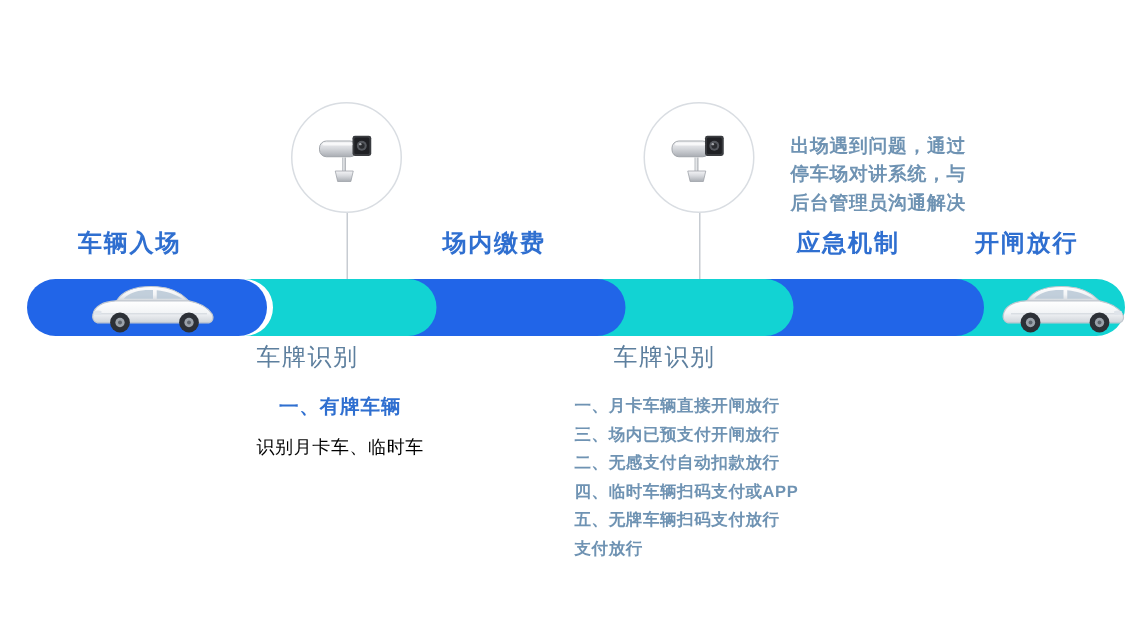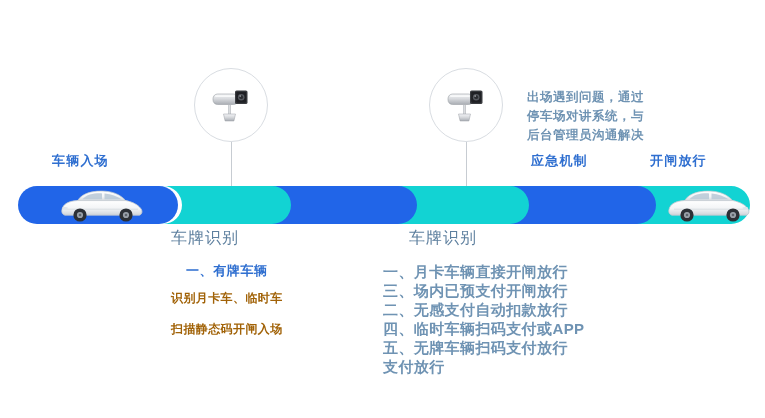--- a/index.html
+++ b/index.html
@@ -64,21 +64,21 @@
   .seg svg { display: block; }
 
   .car {
     position: absolute;
     pointer-events: none;
   }
 
   
   .stage-label {
     position: absolute;
-    font-size: 13px;
+    font-size: 16px;
     font-weight: 700;
     color: #2f6fd0;
     letter-spacing: 1.2px;
     white-space: nowrap;
   }
 
   
   .sub-label {
     position: absolute;
     font-size: 16px;
@@ -95,31 +95,31 @@
   .detail-head {
     font-size: 13px;
     font-weight: 700;
     color: #2f6fd0;
     letter-spacing: 0.6px;
     white-space: nowrap;
     margin-bottom: 4px;
   }
   .detail-sub {
     font-size: 12px;
-    font-weight: 700;
-    color: #a16207;
+    font-weight: 400;
+    color: #000000;
     letter-spacing: 0.4px;
     white-space: nowrap;
     margin-bottom: 14px;
     margin-top: 10px;
   }
   .detail-sub.last { margin-bottom: 0; }
 
   .list-line {
-    font-size: 15px;
+    font-size: 11px;
     font-weight: 600;
     color: #6f93b3;
     letter-spacing: 0.4px;
     white-space: nowrap;
     line-height: 19px;
   }
 
   
   #note {
     position: absolute;
@@ -209,20 +209,21 @@
     </span>
   </div>
 
   <div id="note">
     <div class="note-line">出场遇到问题，通过</div>
     <div class="note-line">停车场对讲系统，与</div>
     <div class="note-line">后台管理员沟通解决</div>
   </div>
 
   <div class="stage-label" style="left:52px; top:152px;">车辆入场</div>
+  <div class="stage-label" style="left:295px; top:152px;">场内缴费</div>
   <div class="stage-label" style="left:531px; top:152px;">应急机制</div>
   <div class="stage-label" style="left:650px; top:152px;">开闸放行</div>
 
   <div id="pipeline">
 
     <div class="seg" style="left:18px;">
       <svg width="160" height="38" viewBox="0 0 160 38">
         <path d="M19 0 H141 A19 19 0 0 1 141 38 H19 A19 19 0 0 1 19 0 Z" fill="#2165E8"></path>
       </svg>
     </div>
@@ -314,21 +315,20 @@
     </div>
 
   </div>
 
   <div class="sub-label" style="left:171px; top:228px;">车牌识别</div>
   <div class="sub-label" style="left:409px; top:228px;">车牌识别</div>
 
   <div class="detail-block" style="left:171px; top:262px;text-align:center;">
     <div class="detail-head">一、有牌车辆</div>
     <div class="detail-sub">识别月卡车、临时车</div>
-    <div class="detail-sub last">扫描静态码开闸入场</div>
   </div>
 
   <div class="detail-block" style="left:383px; top:262px;">
     <div class="list-line">一、月卡车辆直接开闸放行</div>
     <div class="list-line">三、场内已预支付开闸放行</div>
     <div class="list-line">二、无感支付自动扣款放行</div>
     <div class="list-line">四、临时车辆扫码支付或APP</div>
     <div class="list-line">五、无牌车辆扫码支付放行</div>
     <div class="list-line">支付放行</div>
   </div>

